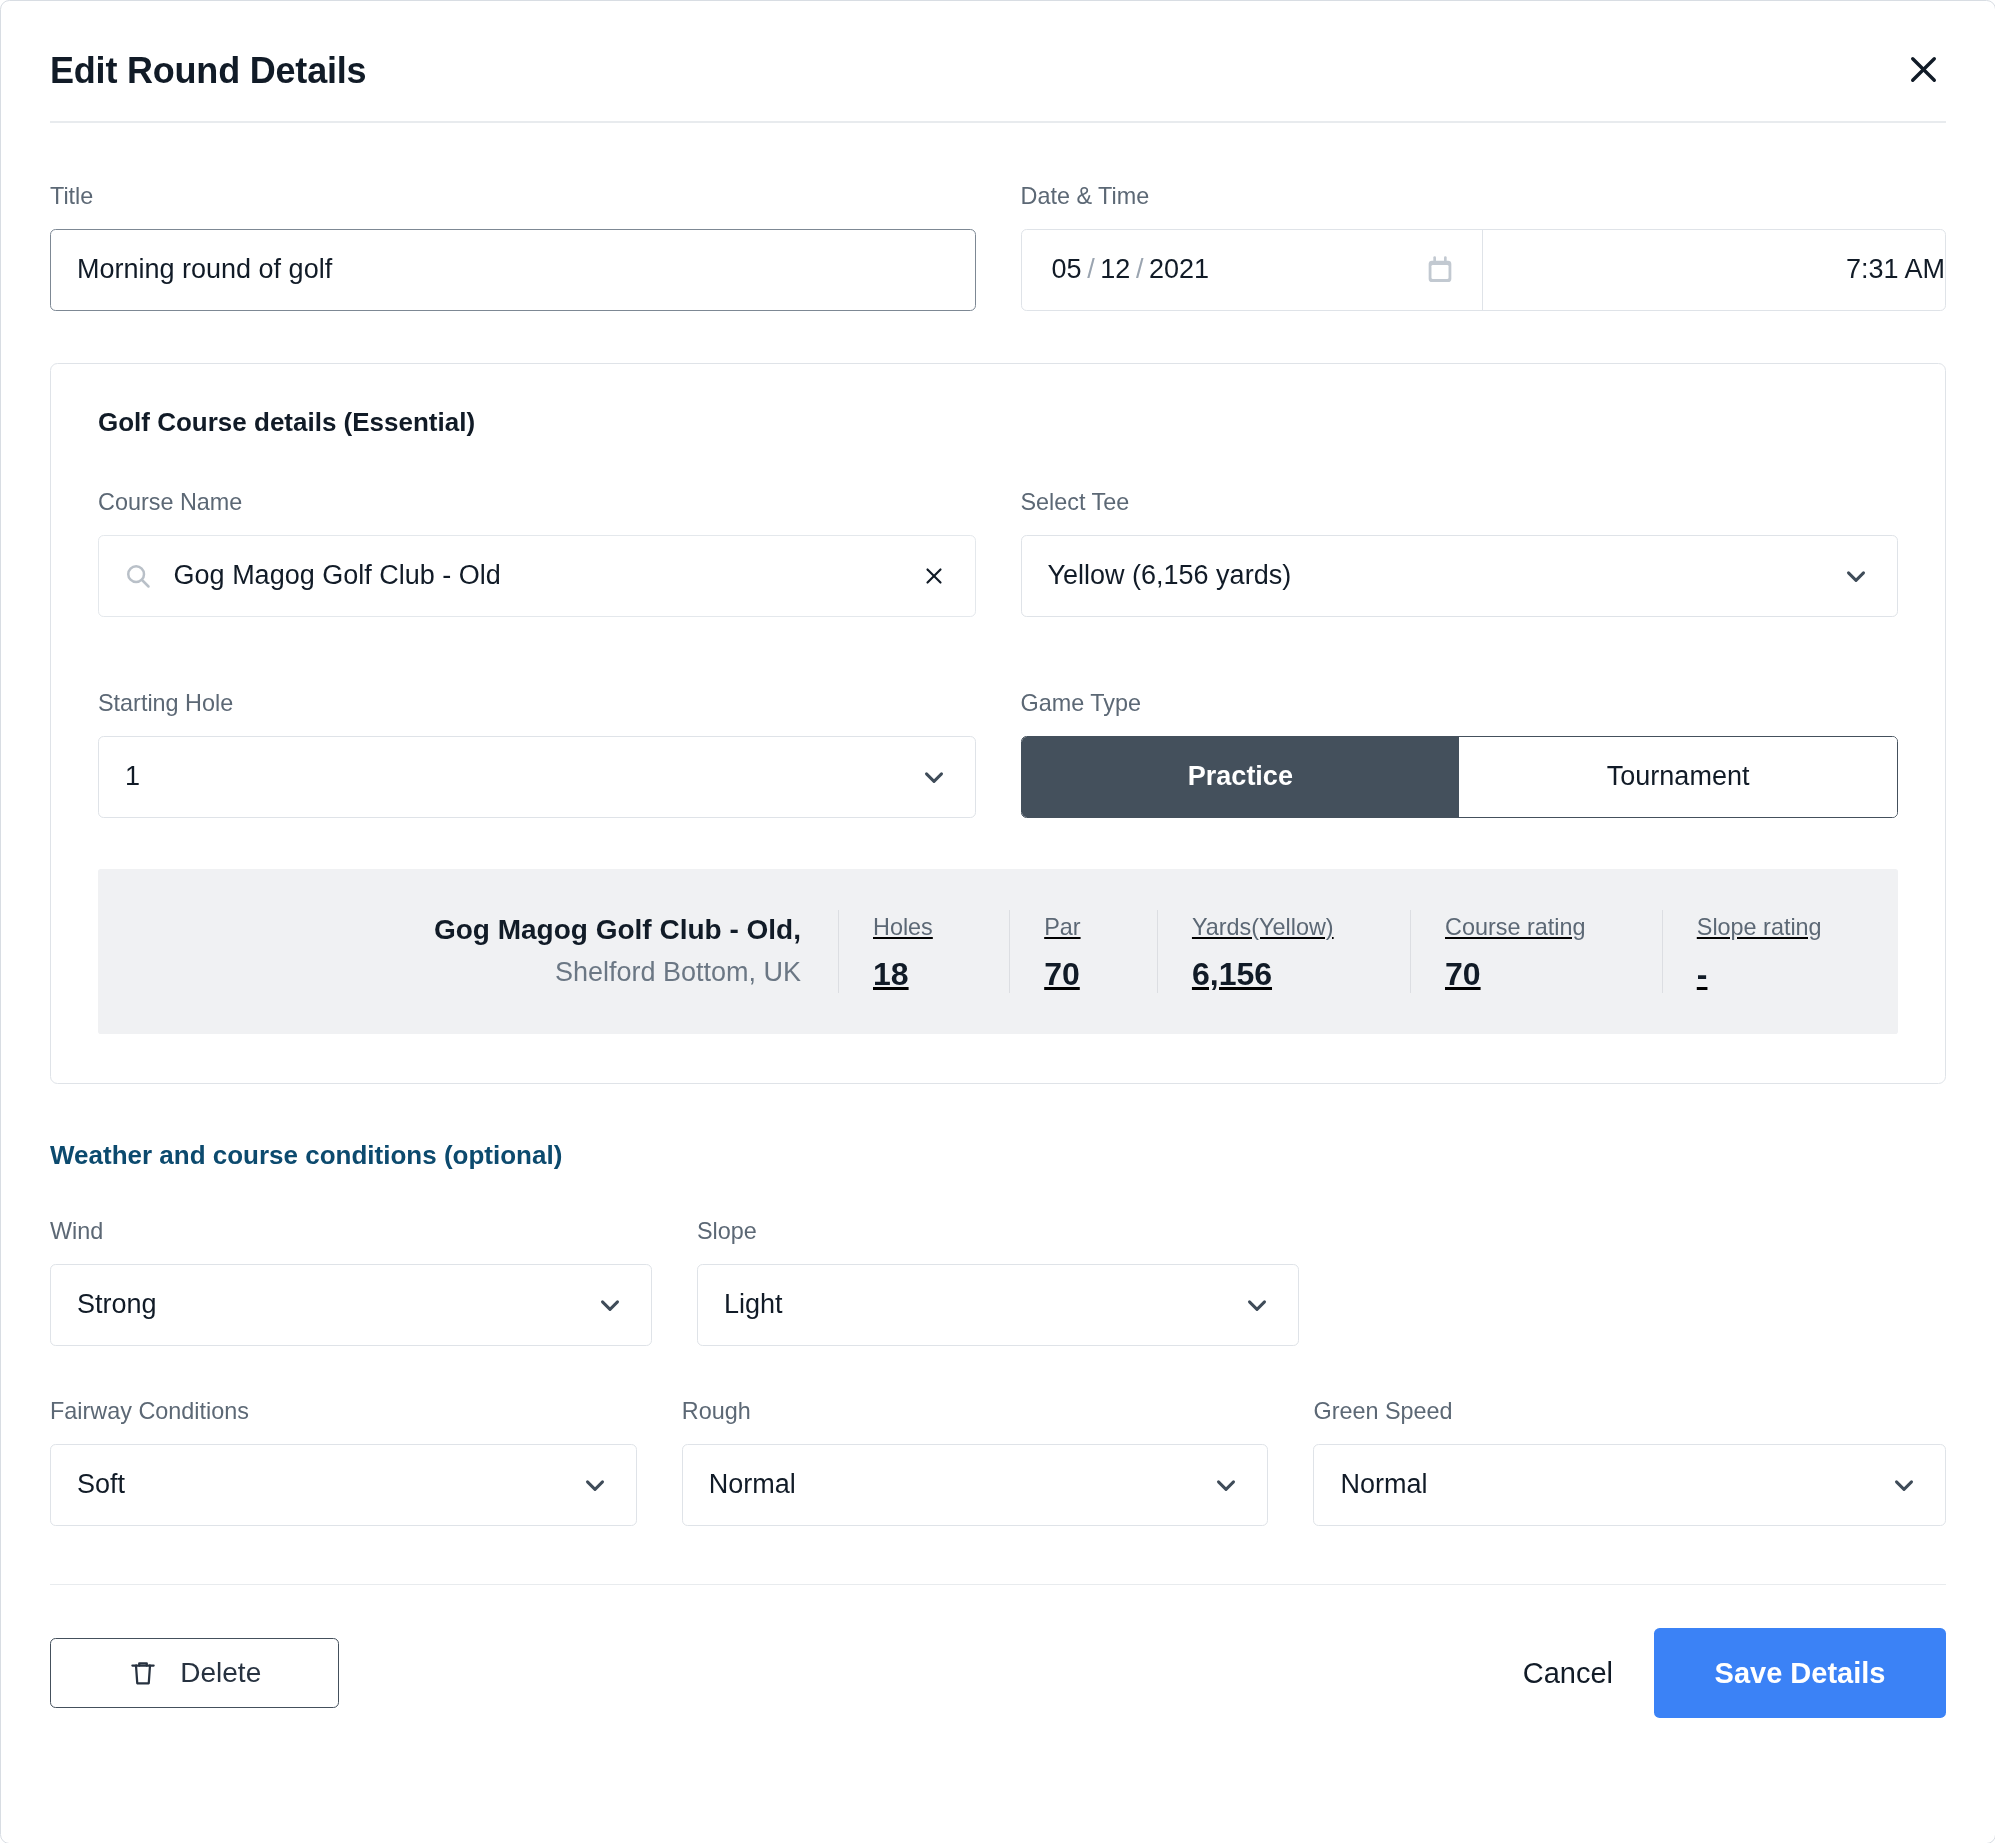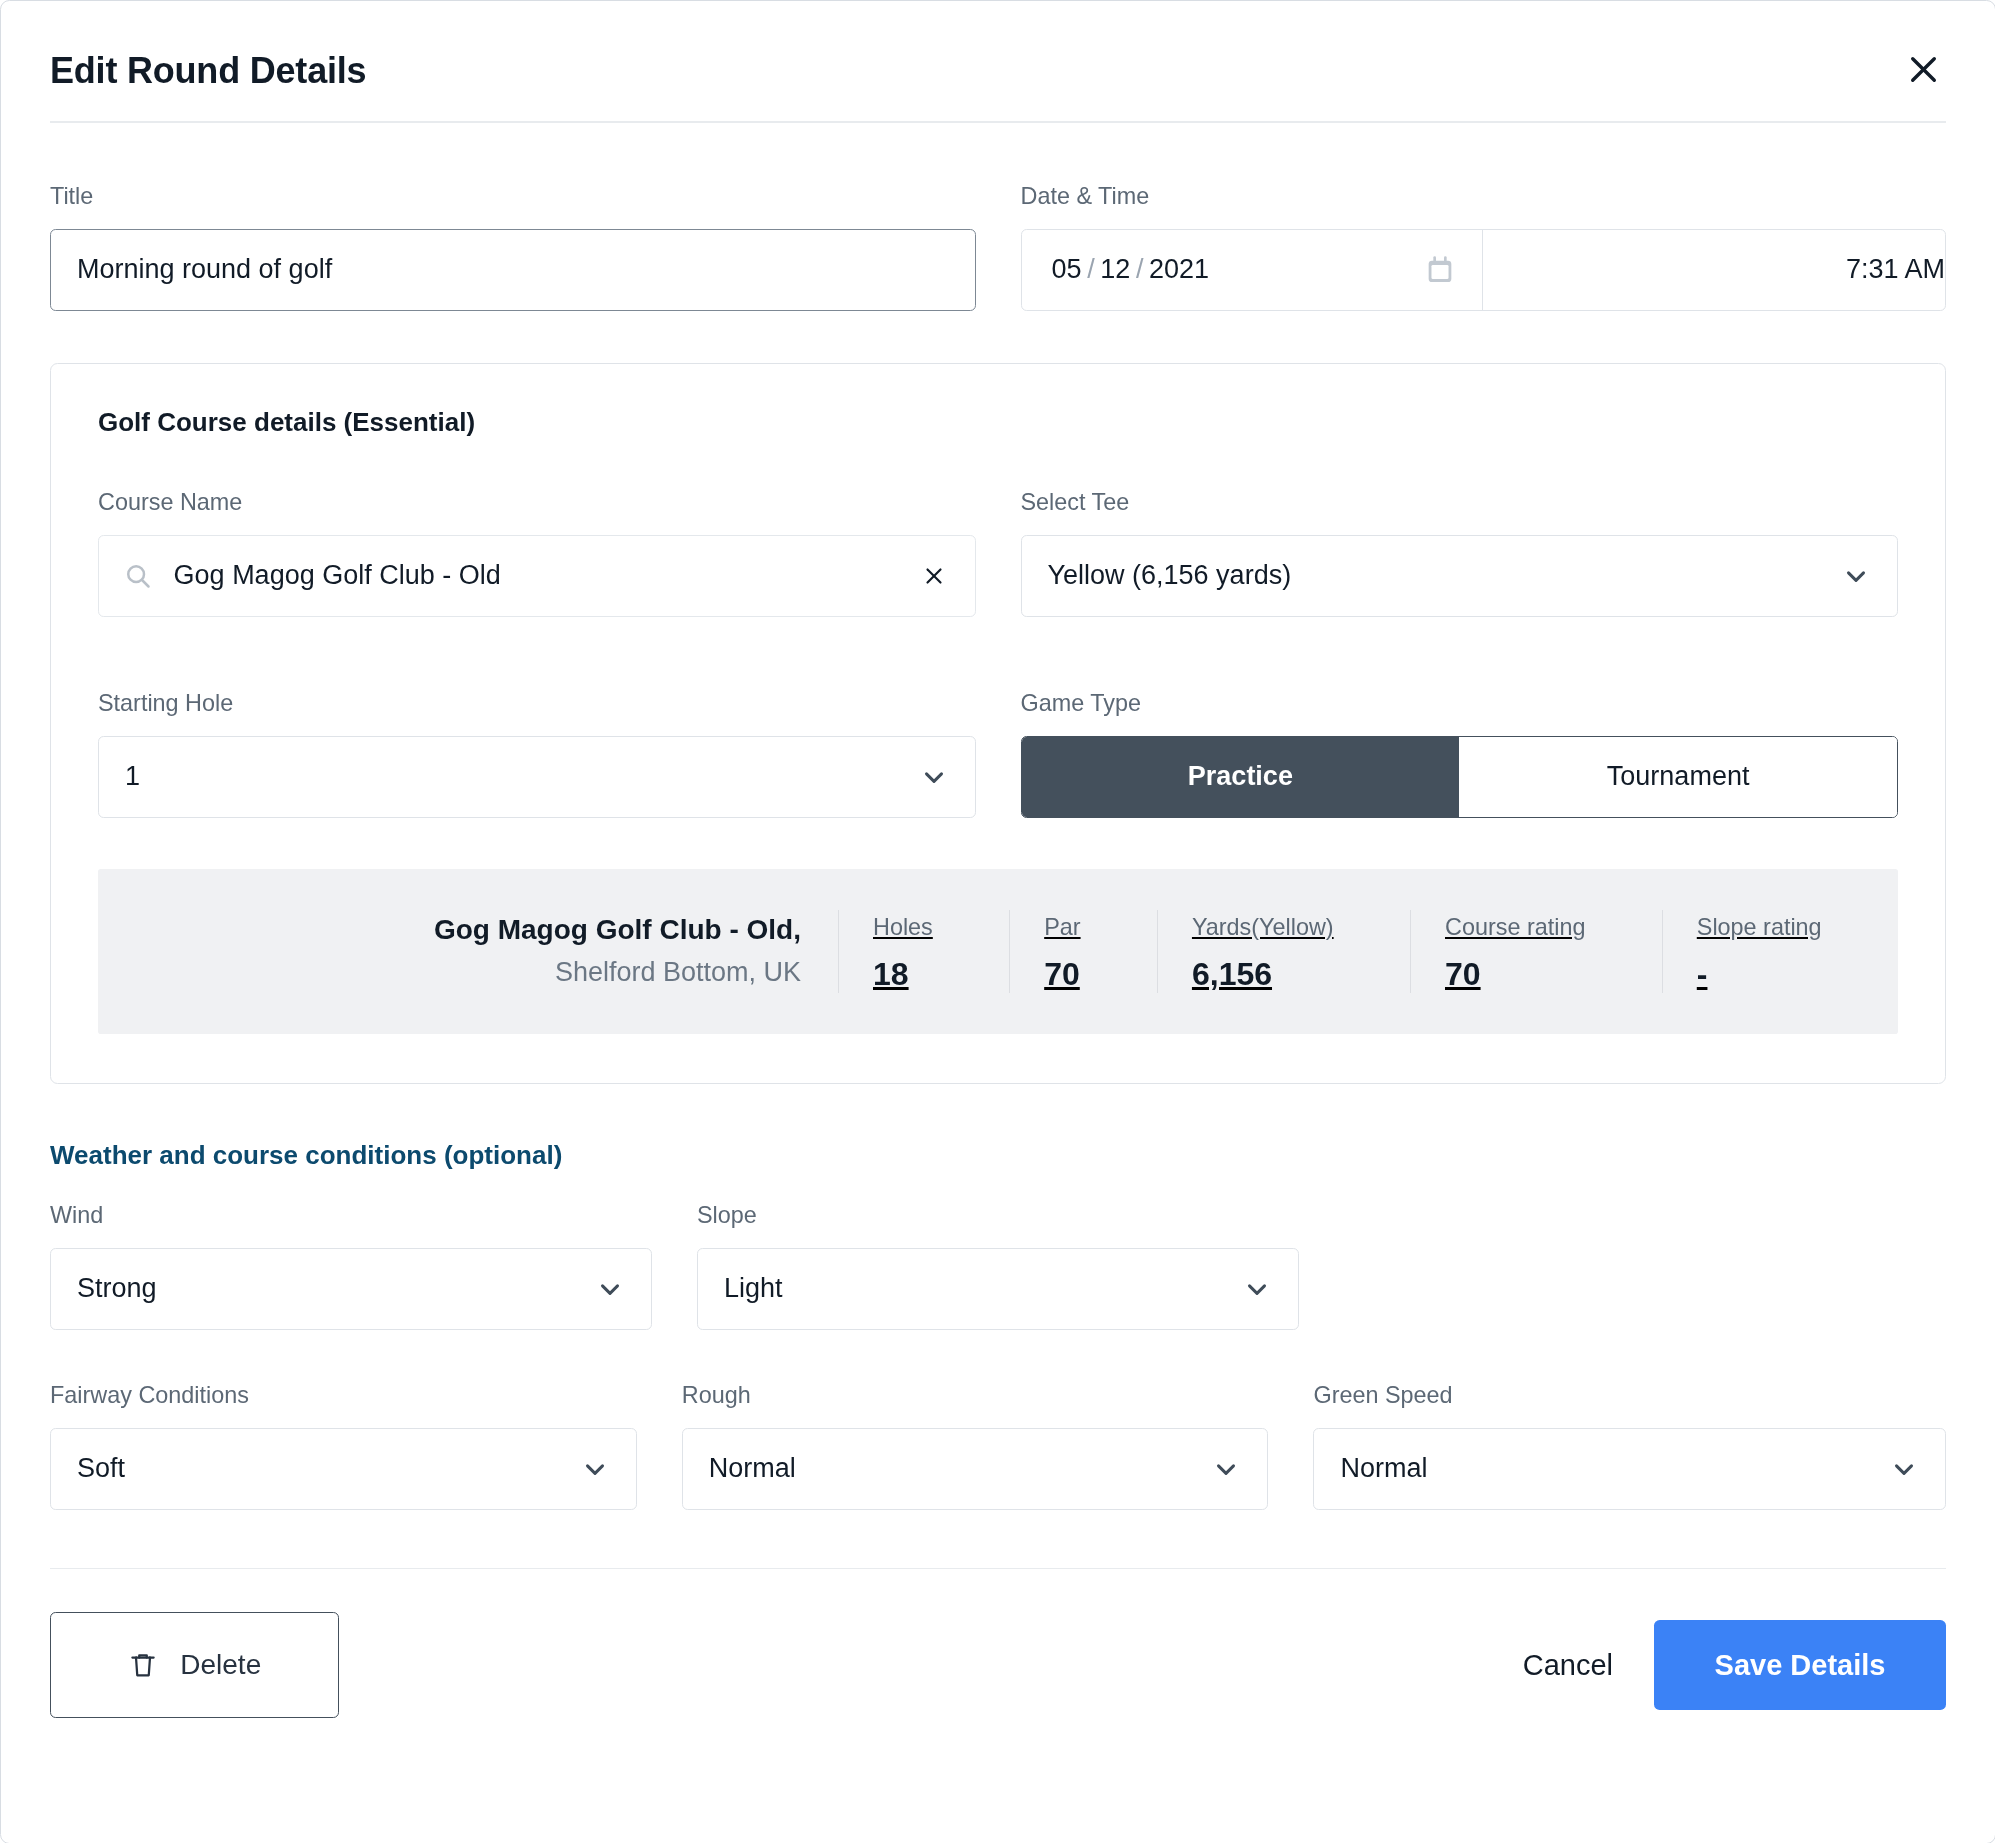--- a/index.html
+++ b/index.html
@@ -245,21 +245,21 @@
   
   .weather-heading {
     margin: 56px 49px 0 49px;
     font-size: 26px;
     font-weight: bold;
     color: #0c4a6e;
   }
   .weather-grid-1 {
     display: flex;
     gap: 45px;
-    margin: 31px 49px 0 49px;
+    margin: 47px 49px 0 49px;
   }
   .w-col { width: 602px; }
 
   .weather-grid-2 {
     display: flex;
     gap: 45px;
     margin: 52px 49px 0 49px;
   }
   .w-col-wide { width: 602px; }
   .w-col-wide.last { width: 649px; }
@@ -269,21 +269,21 @@
     margin: 58px 49px 0 49px;
     height: 1.9px;
     background: #e8ebee;
   }
   .footer {
     display: flex;
     align-items: center;
     margin: 43px 49px 0 49px;
   }
   .delete-btn {
-    height: 106px;
+    height: 70px;
     min-width: 289px;
     border: 1.9px solid #44505c;
     border-radius: 5.6px;
     background: #ffffff;
     display: flex;
     align-items: center;
     justify-content: center;
     gap: 22.5px;
     font-size: 28px;
     color: #273240;

